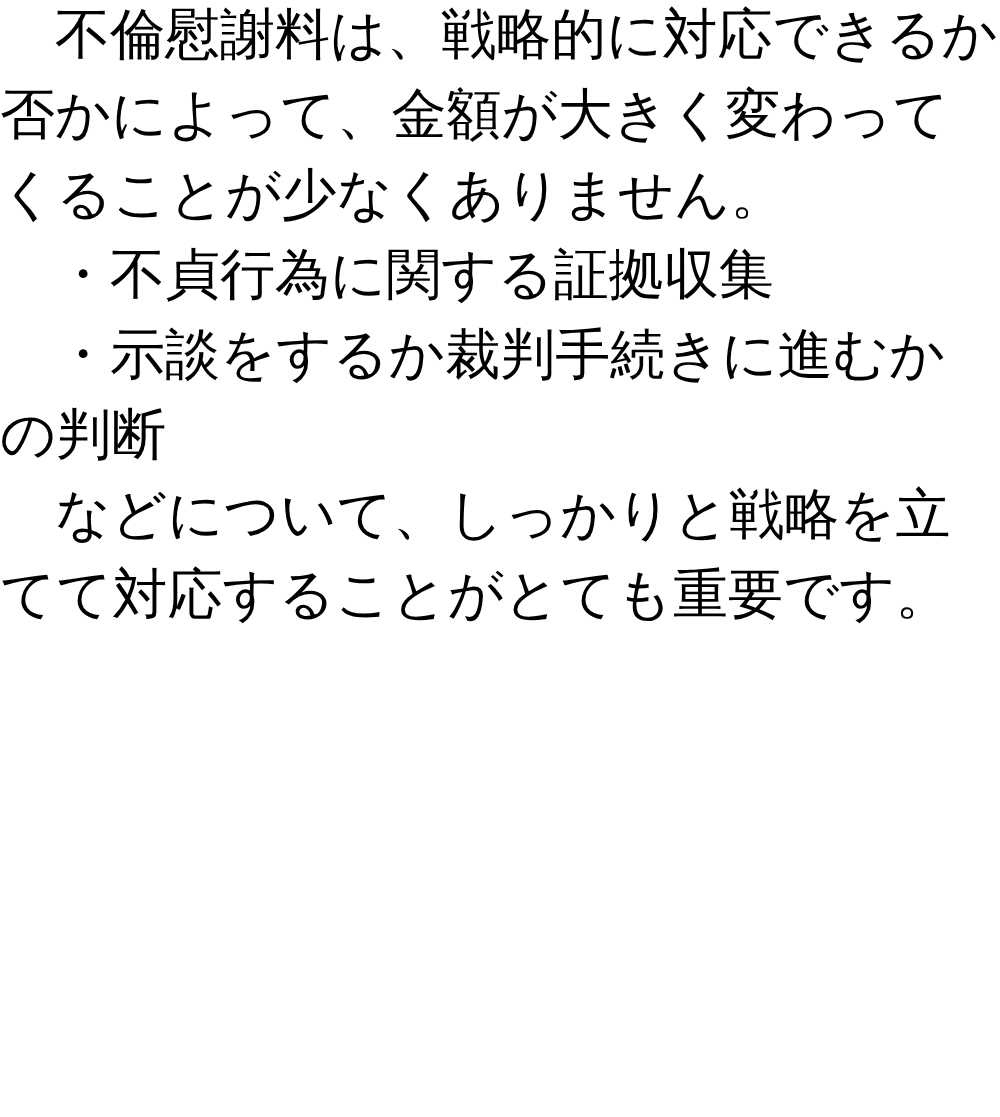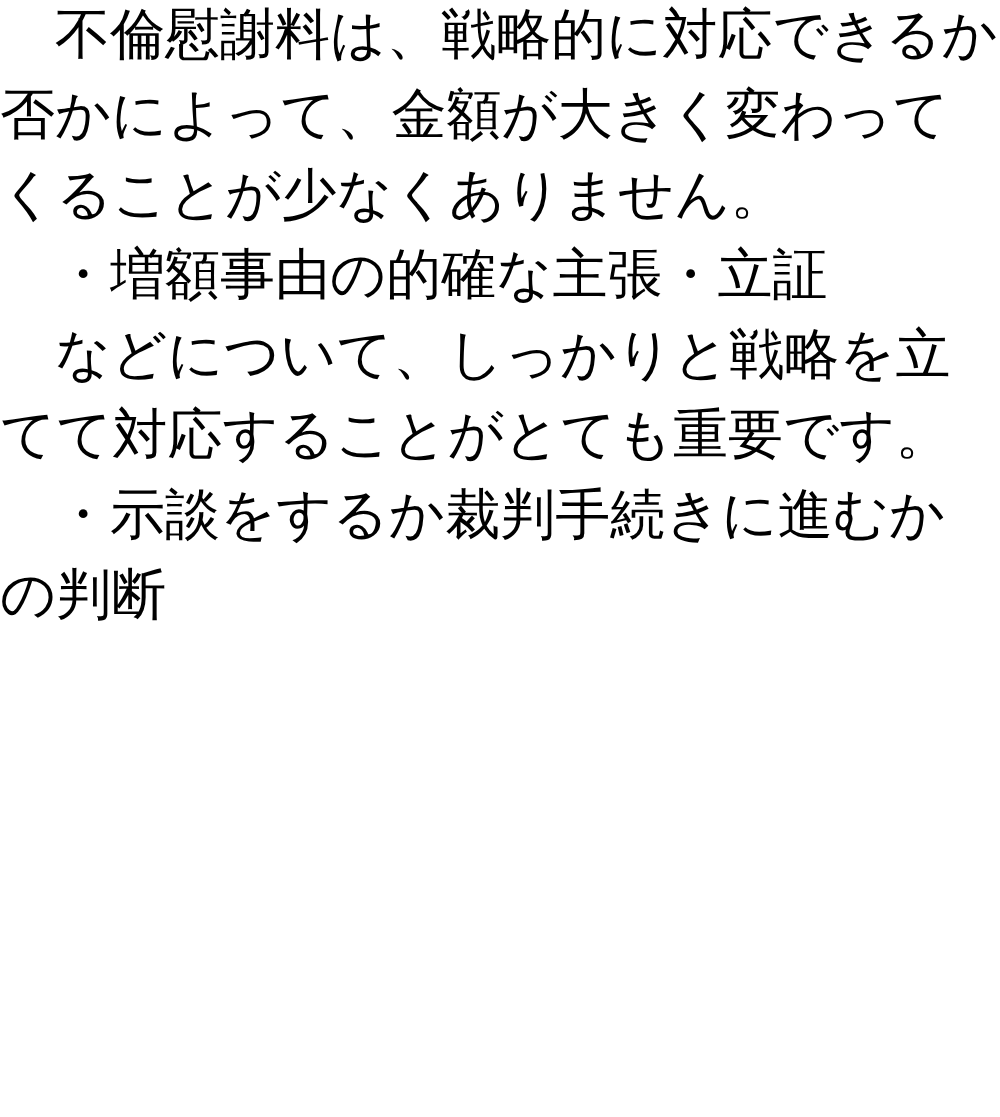--- a/index.html
+++ b/index.html
@@ -28,16 +28,16 @@
   .article p {
     margin: 0;
     padding: 0;
   }
 </style>
 </head>
 <body>
 
 <main class="article">
   <p>　不倫慰謝料は、戦略的に対応できるか否かによって、金額が大きく変わってくることが少なくありません。</p>
-  <p>　・増額事由の的確な主張・立証</p>
+  <p>　・不貞行為に関する証拠収集</p>
+  <p>　・示談をするか裁判手続きに進むかの判断</p>
   <p>　などについて、しっかりと戦略を立てて対応することがとても重要です。</p>
-  <p>　・示談をするか裁判手続きに進むかの判断</p>
 </main>
 
 </body></html>

